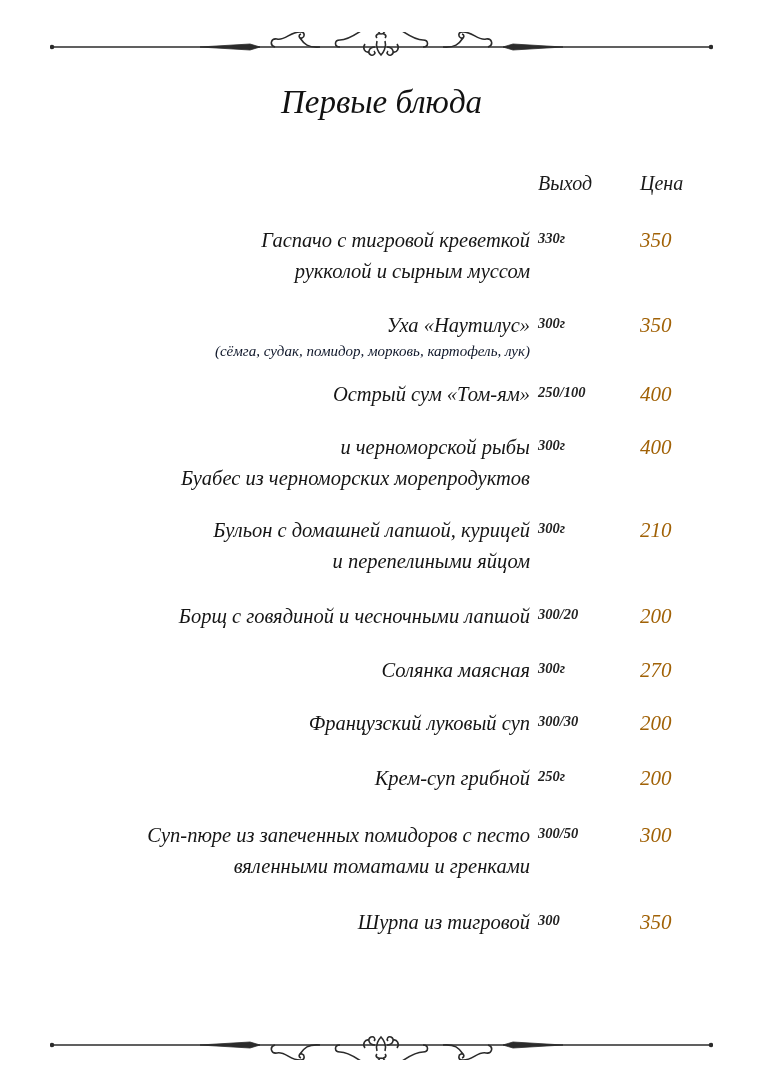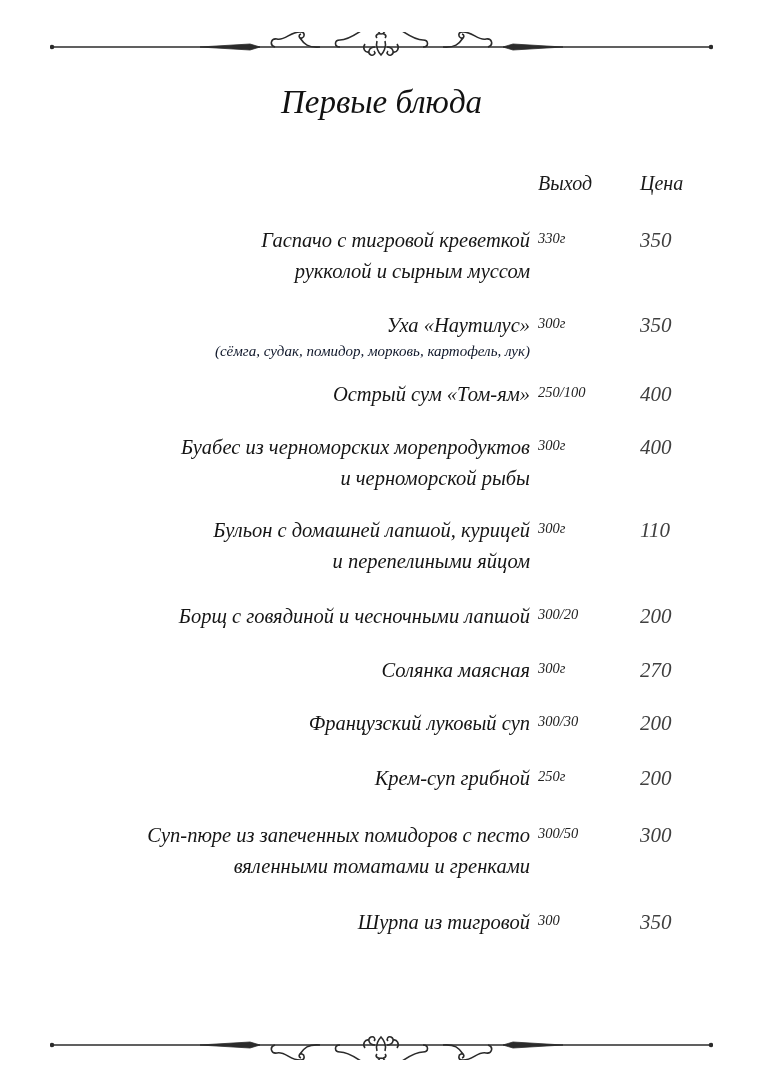--- a/index.html
+++ b/index.html
@@ -73,30 +73,31 @@
     color: #0f172a;
   }
   .item .yield {
     position: absolute;
     left: 458px;
     top: 5px;
     font-family: "Liberation Serif", serif;
     font-style: italic;
     font-size: 14.5px;
     color: #222;
+    font-weight: bold;
   }
   .item .price {
     position: absolute;
     left: 560px;
     top: 0;
     font-family: "Liberation Serif", serif;
     font-style: italic;
     font-size: 21px;
     line-height: 31px;
-    color: #404040;
+    color: #a16207;
   }
 </style>
 </head>
 <body>
 
 <div class="ornament top">
   <svg viewBox="0 0 663 30">
     <g stroke="#2b2b2b" fill="none" stroke-width="1.6">
       <line x1="2" y1="15" x2="661" y2="15"></line>
       <circle cx="2" cy="15" r="1.5" fill="#2b2b2b"></circle>
@@ -149,34 +150,34 @@
 <div class="item" style="top:379px;">
   <div class="name">
     <span class="line">Острый сум «Том-ям»</span>
   </div>
   <div class="yield">250/100</div>
   <div class="price">400</div>
 </div>
 
 <div class="item" style="top:432px;">
   <div class="name">
+    <span class="line">и черноморской рыбы</span>
     <span class="line">Буабес из черноморских морепродуктов</span>
-    <span class="line">и черноморской рыбы</span>
   </div>
   <div class="yield">300г</div>
   <div class="price">400</div>
 </div>
 
 <div class="item" style="top:515px;">
   <div class="name">
     <span class="line">Бульон с домашней лапшой, курицей</span>
     <span class="line">и перепелиными яйцом</span>
   </div>
   <div class="yield">300г</div>
-  <div class="price">110</div>
+  <div class="price">210</div>
 </div>
 
 <div class="item" style="top:601px;">
   <div class="name">
     <span class="line">Борщ с говядиной и чесночными лапшой</span>
   </div>
   <div class="yield">300/20</div>
   <div class="price">200</div>
 </div>
 

